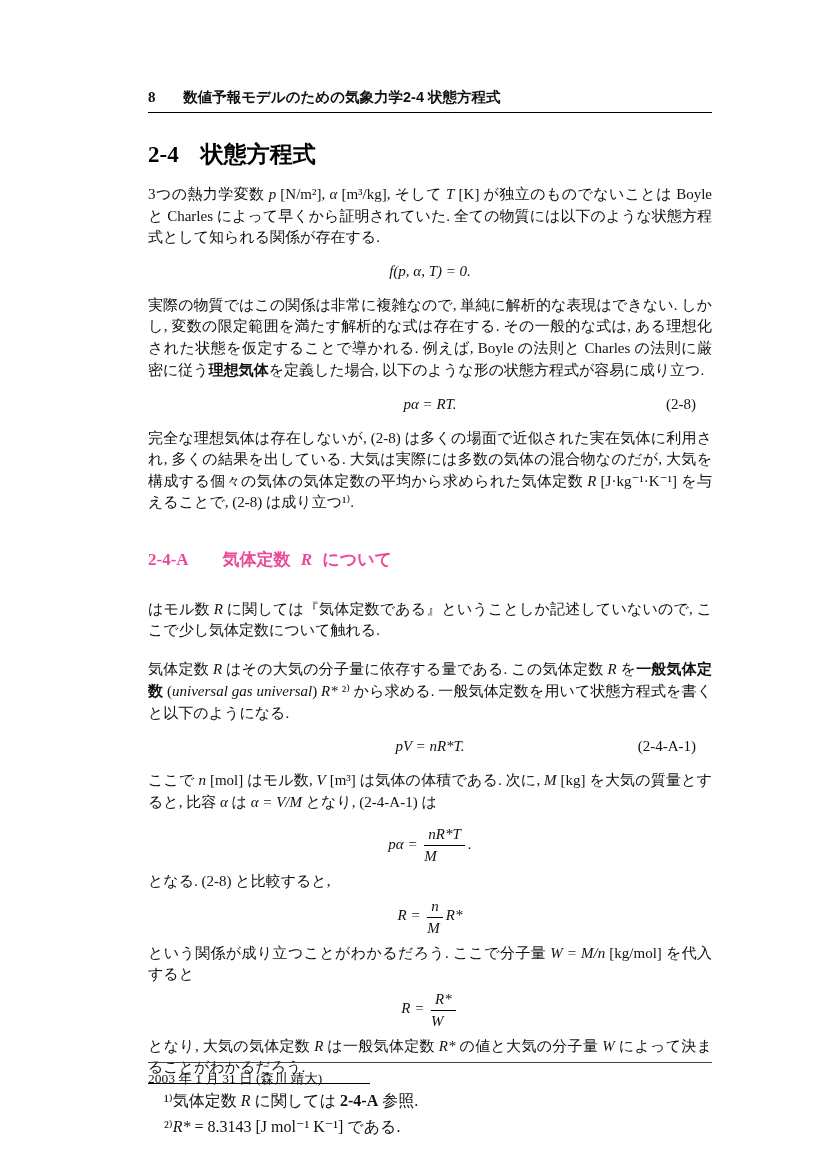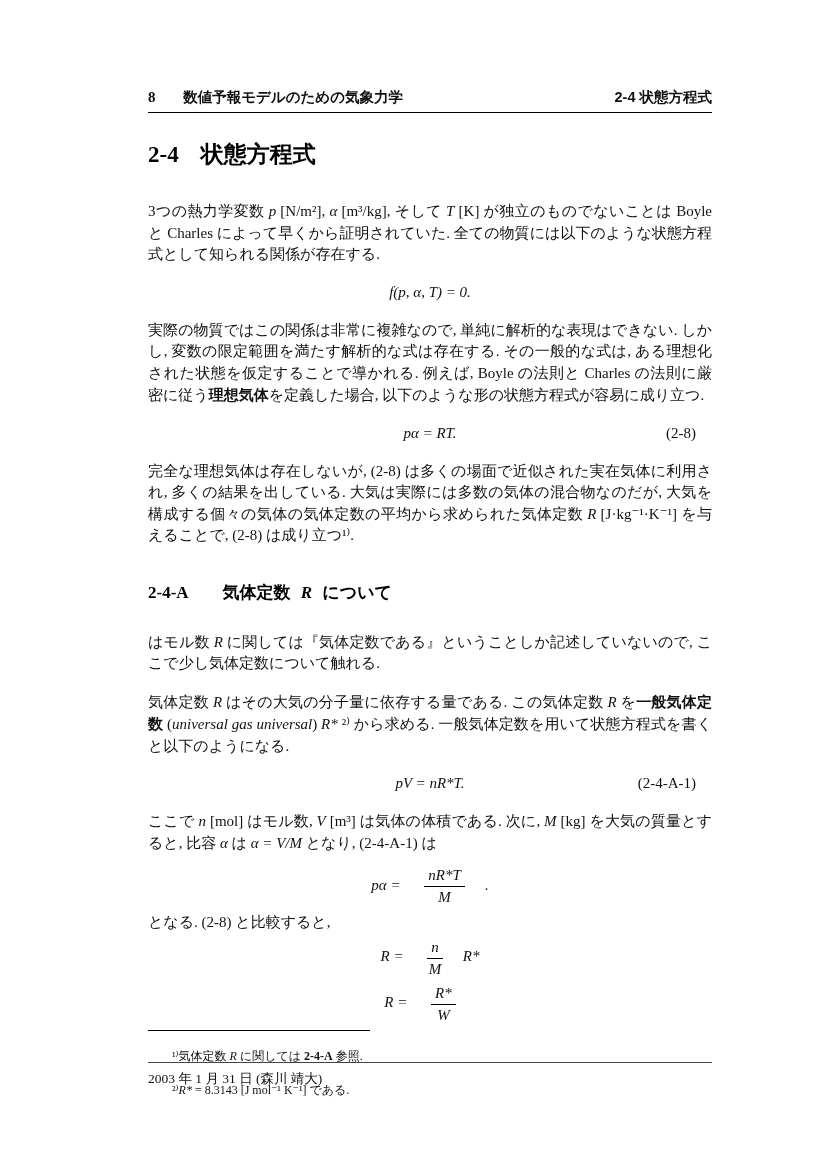--- a/index.html
+++ b/index.html
@@ -8,65 +8,65 @@
     width:826px;height:1169px;
     background:#ffffff;
     box-sizing:border-box;
     padding:88px 114px 0 148px;
     font-family:"Liberation Serif","DejaVu Serif",serif;
     font-size:15px;line-height:21.5px;color:#111;
     overflow:hidden;
   }
   
   .header{
-    display:flex;justify-content:space-between;align-items:baseline;
+    display:flex;align-items:baseline;
     border-bottom:1px solid #000;padding-bottom:6px;
     font-weight:bold;font-size:14.5px;line-height:18px;
   }
   .pgnum{font-family:"Liberation Serif","DejaVu Serif",serif;margin-right:24px;font-size:15px;}
   .gothic{font-family:"Liberation Sans","DejaVu Sans",sans-serif;font-weight:bold;}
   
   .title{
     margin-top:26px;
     font-family:"Liberation Sans","DejaVu Sans",sans-serif;
     font-weight:bold;font-size:23px;line-height:30px;color:#000;
   }
   
   .h2{
     margin-top:34px;
     font-family:"Liberation Sans","DejaVu Sans",sans-serif;
-    font-weight:bold;font-size:17px;line-height:24px;color:#000000;
+    font-weight:bold;font-size:17px;line-height:24px;color:#ec4899;
   }
   
   .para{margin:12px 0;text-align:justify;}
-  .mt-big{margin-top:30px;}
+  .mt-big{margin-top:13px;}
   .mt-med{margin-top:26px;}
   .mt-sm{margin-top:16px;}
   .tight{margin:4px 0;}
   
-  .eqrow{position:relative;text-align:center;margin:16px 0;min-height:22px;}
+  .eqrow{position:relative;text-align:center;margin:8px 0;min-height:22px;}
   .eqrow.tight{margin:4px 0;}
   .eqbody{font-family:"Liberation Serif","DejaVu Serif",serif;font-style:italic;}
   .eqlabel{position:absolute;right:16px;top:50%;transform:translateY(-50%);font-style:normal;}
-  .frac{display:inline-block;vertical-align:middle;text-align:center;margin:0 20px;line-height:19px;}
+  .frac{display:inline-block;vertical-align:middle;text-align:left;margin:0 3px;line-height:19px;}
   .frac .num{display:block;border-bottom:1px solid #000;padding:0 4px 1px;}
   .frac .den{display:block;padding-top:1px;}
   .frac-row{min-height:42px;}
   
   .run-i{font-family:"Liberation Serif","DejaVu Serif",serif;font-style:italic;}
   .run-b{font-family:"Liberation Sans","DejaVu Sans",sans-serif;font-weight:bold;}
   .run-bs{font-weight:bold;}
   .run-g{font-family:Liberation Mono, monospace;font-weight:bold;}
   .run-tnum{font-family:"Liberation Serif","DejaVu Serif",serif;font-weight:bold;margin-right:22px;}
   .run-hnum{font-family:"Liberation Serif","DejaVu Serif",serif;font-weight:bold;margin-right:34px;}
   .run-hi{font-family:"Liberation Serif","DejaVu Serif",serif;font-style:italic;font-weight:bold;}
   
   .footnotes{margin-top:4px;}
   .fnrule{width:222px;border-top:1px solid #000;height:0;margin-bottom:5px;}
-  .fn{font-size:12px;line-height:18.5px;padding-left:8px;margin:16px;}
+  .fn{font-size:16px;line-height:18.5px;padding-left:8px;margin:8px;}
   
   .footer{
     position:absolute;left:148px;right:114px;top:1062px;
     border-top:1px solid #444;padding-top:7px;
     font-size:13.5px;line-height:18px;
   }
 </style>
 </head>
 <body>
 
@@ -113,25 +113,27 @@
   <div class="eqrow frac-row tight">
     <span class="eqbody"><span>pα = </span><span class="frac"><span class="num">nR*T</span><span class="den">M</span></span><span>.</span></span>
   </div>
 
   <p class="para tight"><span>となる. (2-8) と比較すると,</span></p>
 
   <div class="eqrow frac-row tight">
     <span class="eqbody"><span>R = </span><span class="frac"><span class="num">n</span><span class="den">M</span></span><span>R*</span></span>
   </div>
 
+  <p class="para tight"><span>という関係が成り立つことがわかるだろう. ここで分子量 </span><span class="run-i">W = M/n</span><span> [kg/mol] を代入すると</span></p>
 
   <div class="eqrow frac-row tight">
     <span class="eqbody"><span>R = </span><span class="frac"><span class="num">R*</span><span class="den">W</span></span><span></span></span>
   </div>
 
+  <p class="para tight"><span>となり, 大気の気体定数 </span><span class="run-i">R</span><span> は一般気体定数 </span><span class="run-i">R*</span><span> の値と大気の分子量 </span><span class="run-i">W</span><span> によって決まることがわかるだろう.</span></p>
 
   <div class="footnotes">
     <div class="fnrule"></div>
     <p class="fn"><span>¹⁾気体定数 </span><span class="run-i">R</span><span> に関しては </span><span class="run-bs">2-4-A</span><span> 参照.</span></p>
     <p class="fn"><span>²⁾</span><span class="run-i">R*</span><span> = 8.3143 [J mol⁻¹ K⁻¹] である.</span></p>
   </div>
 
   <div class="footer">
     <span>2003 年 1 月 31 日 (森川 靖大)</span>
   </div>

